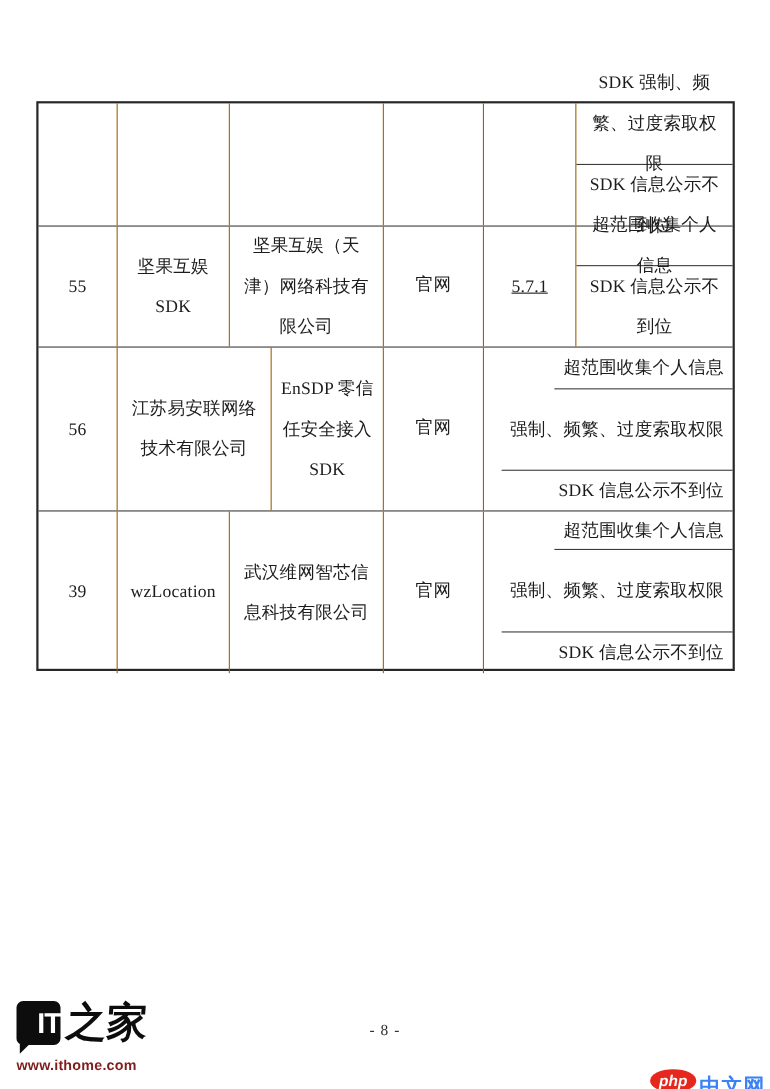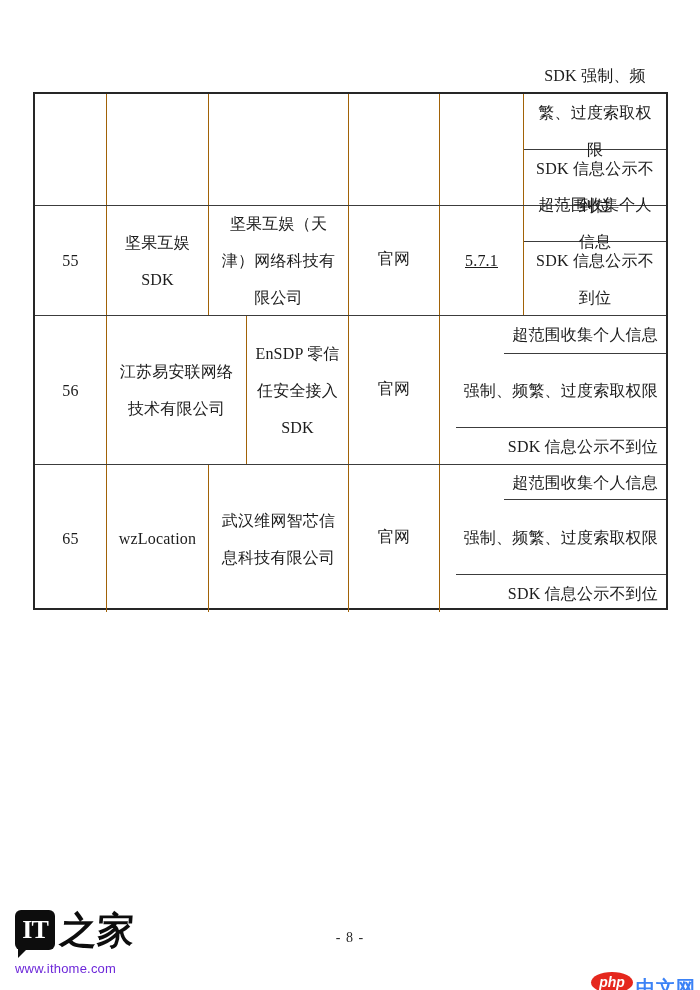--- a/index.html
+++ b/index.html
@@ -35,37 +35,37 @@
 
   
   .pageno {
     position:absolute; left:0; right:0; top:930px; text-align:center;
     font-size:14px; color:#2a2a2a; letter-spacing:1px;
   }
   .ithome { position:absolute; left:15px; top:910px; width:120px; }
   .ithome-row { display:flex; align-items:flex-start; }
   .it-bubble {
     position:relative; width:40px; height:40px; background:#0d0d0d; border-radius:6px;
-    display:flex; align-items:center; justify-content:center;
-    color:#fff; font-family:Liberation Serif, serif; font-weight:700;
+    display:flex; align-items:center; justify-content:flex-end;
+    color:#fff; font-family:Liberation Sans, sans-serif; font-weight:700;
     font-size:26px; letter-spacing:-1px;
   }
   .it-bubble::after {
     content:""; position:absolute; left:3px; bottom:-8px; width:0; height:0;
     border-style:solid; border-width:9px 9px 0 0;
     border-color:#0d0d0d transparent transparent transparent;
   }
   .it-cn {
     font-size:37px; font-weight:700; color:#0d0d0d; line-height:42px;
     margin-left:5px; transform:skewX(-4deg);
     font-family:"Liberation Serif","DejaVu Serif",serif;
   }
   .it-url {
-    margin-top:9px; font-family:"Liberation Sans",sans-serif; font-weight:400;
-    font-size:13px; color:#6d28d9; letter-spacing:.2px;
+    margin-top:9px; font-family:"Liberation Sans",sans-serif; font-weight:700;
+    font-size:13px; color:#7f1d1d; letter-spacing:.2px;
   }
   .phpcn { position:absolute; right:4px; top:963px; display:flex; align-items:center; }
   .php-badge {
     width:42px; height:21px; background:#e5271d; border-radius:50%;
     display:flex; align-items:center; justify-content:center;
     color:#ffffff; font-family:Liberation Sans, sans-serif;
     font-style:italic; font-weight:700; font-size:14px;text-align:center;
   }
   .php-name {
     margin-left:3px; font-family:"Liberation Sans",sans-serif;
@@ -150,21 +150,21 @@
           <span>强制、频繁、过度索取权限</span>
         </div>
       <div class="sub grow">
           <span>SDK 信息公示不到位</span>
         </div>
     </div>
   </div>
 
   <div class="rg">
     <div class="c c1">
-        <span>65</span>
+        <span>39</span>
       </div>
     <div class="c c2">
         <span>wzLocation</span>
       </div>
     <div class="c c3">
         <span>武汉维网智芯信息科技有限公司</span>
       </div>
     <div class="c c4">
         <span>官网</span>
       </div>

